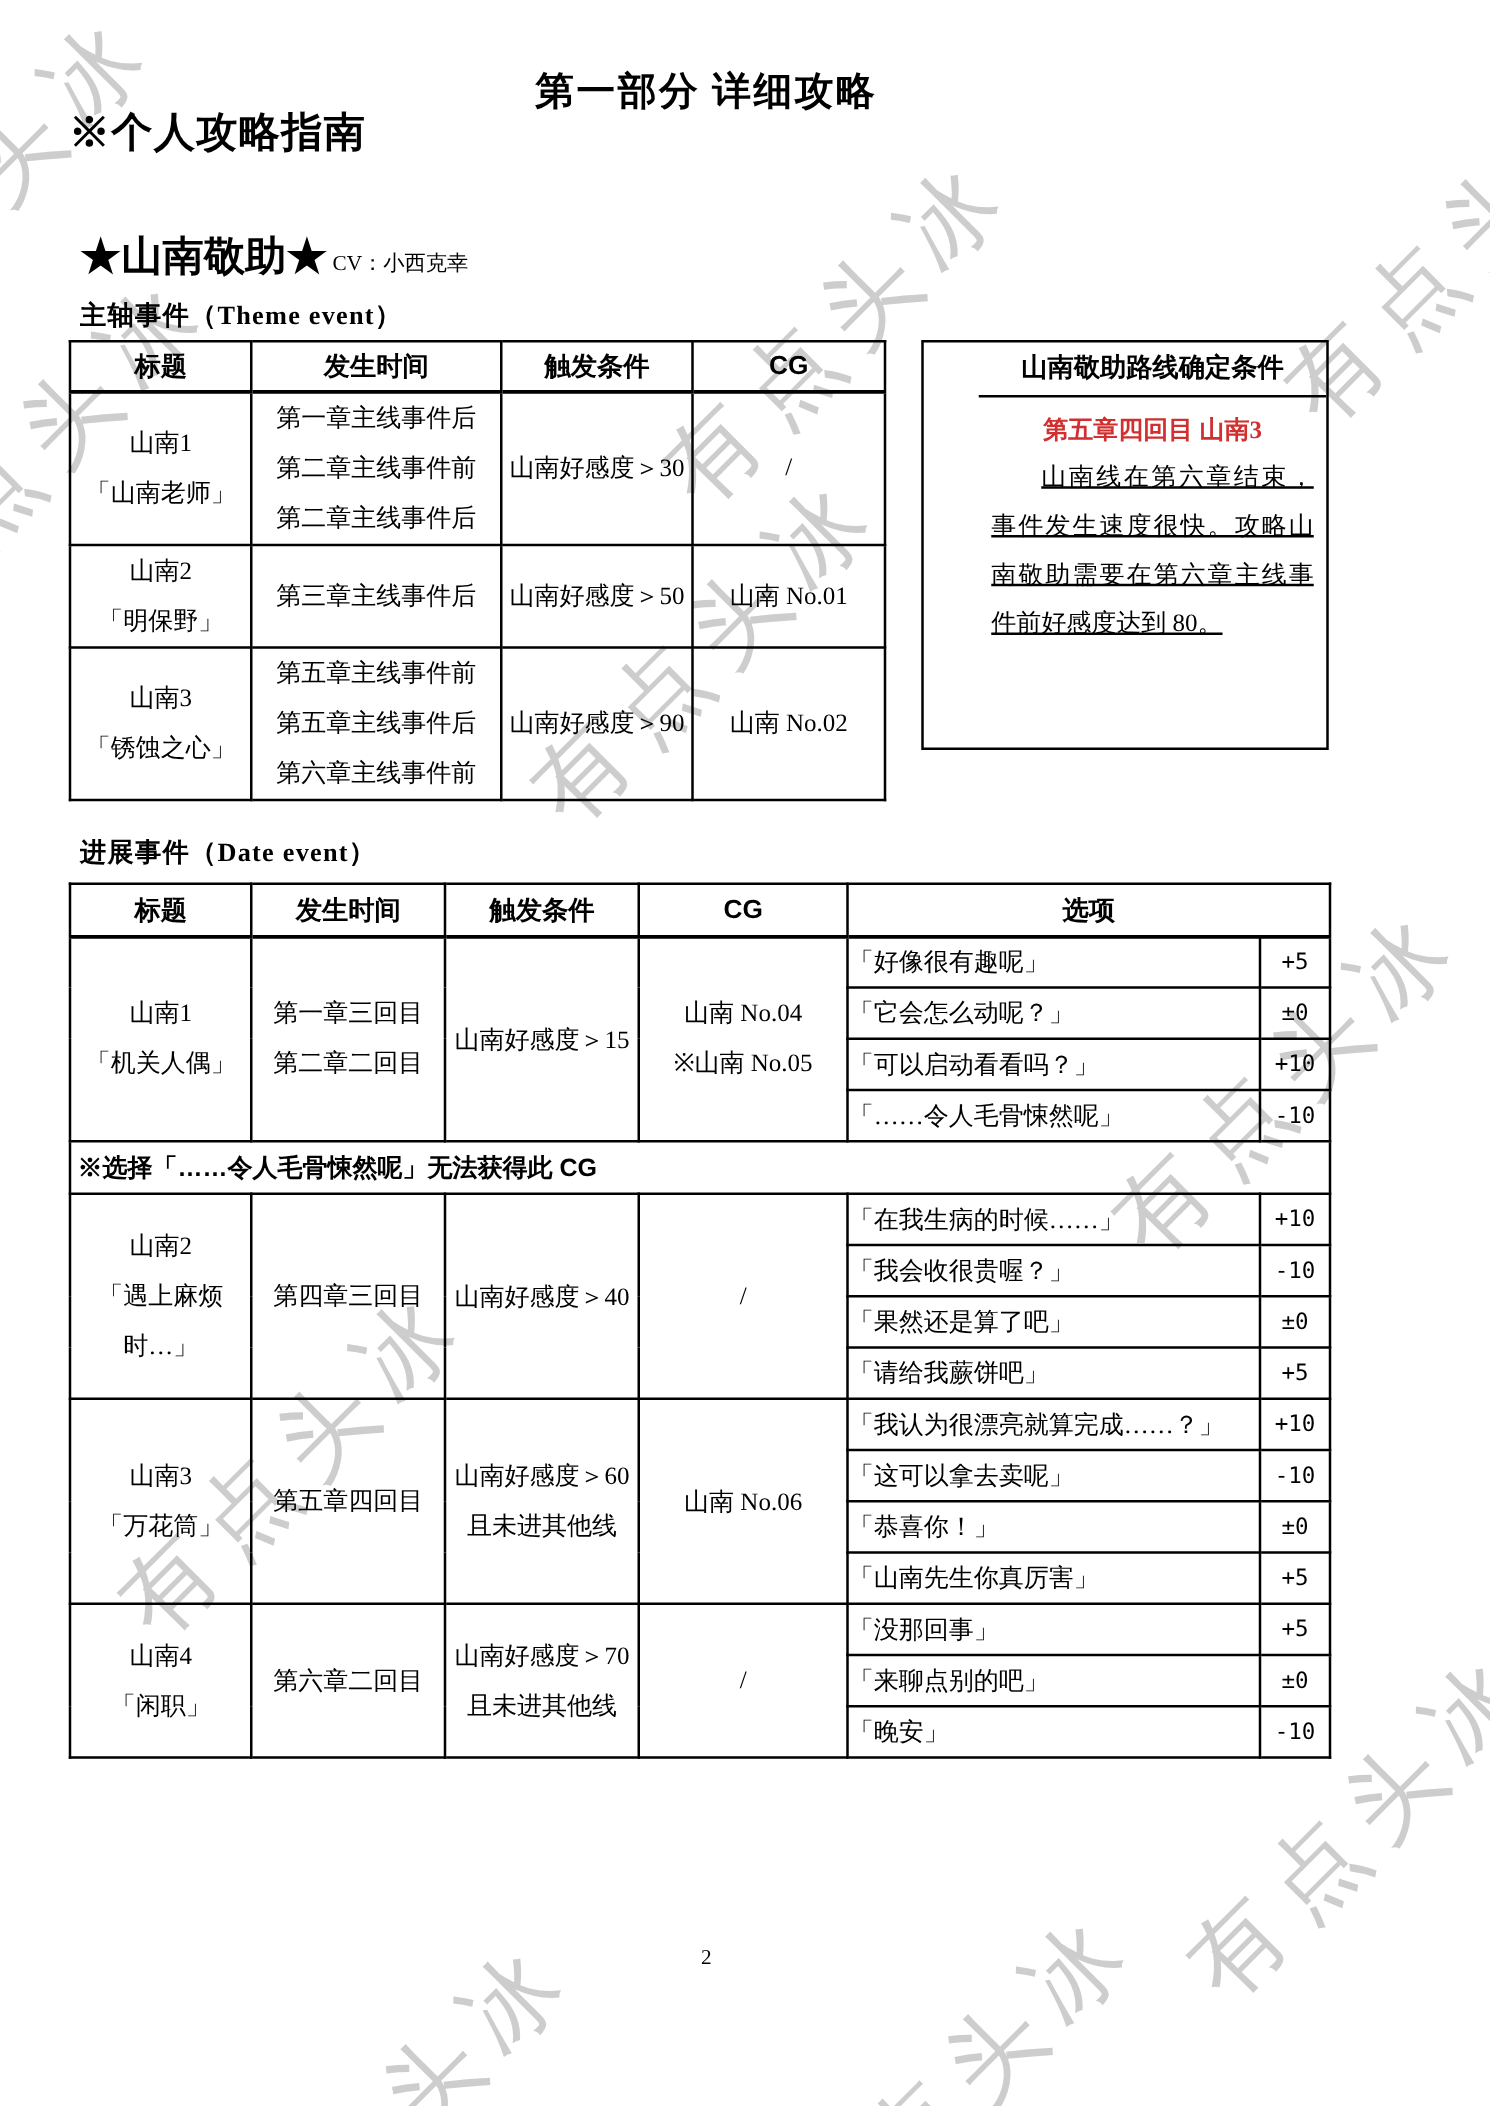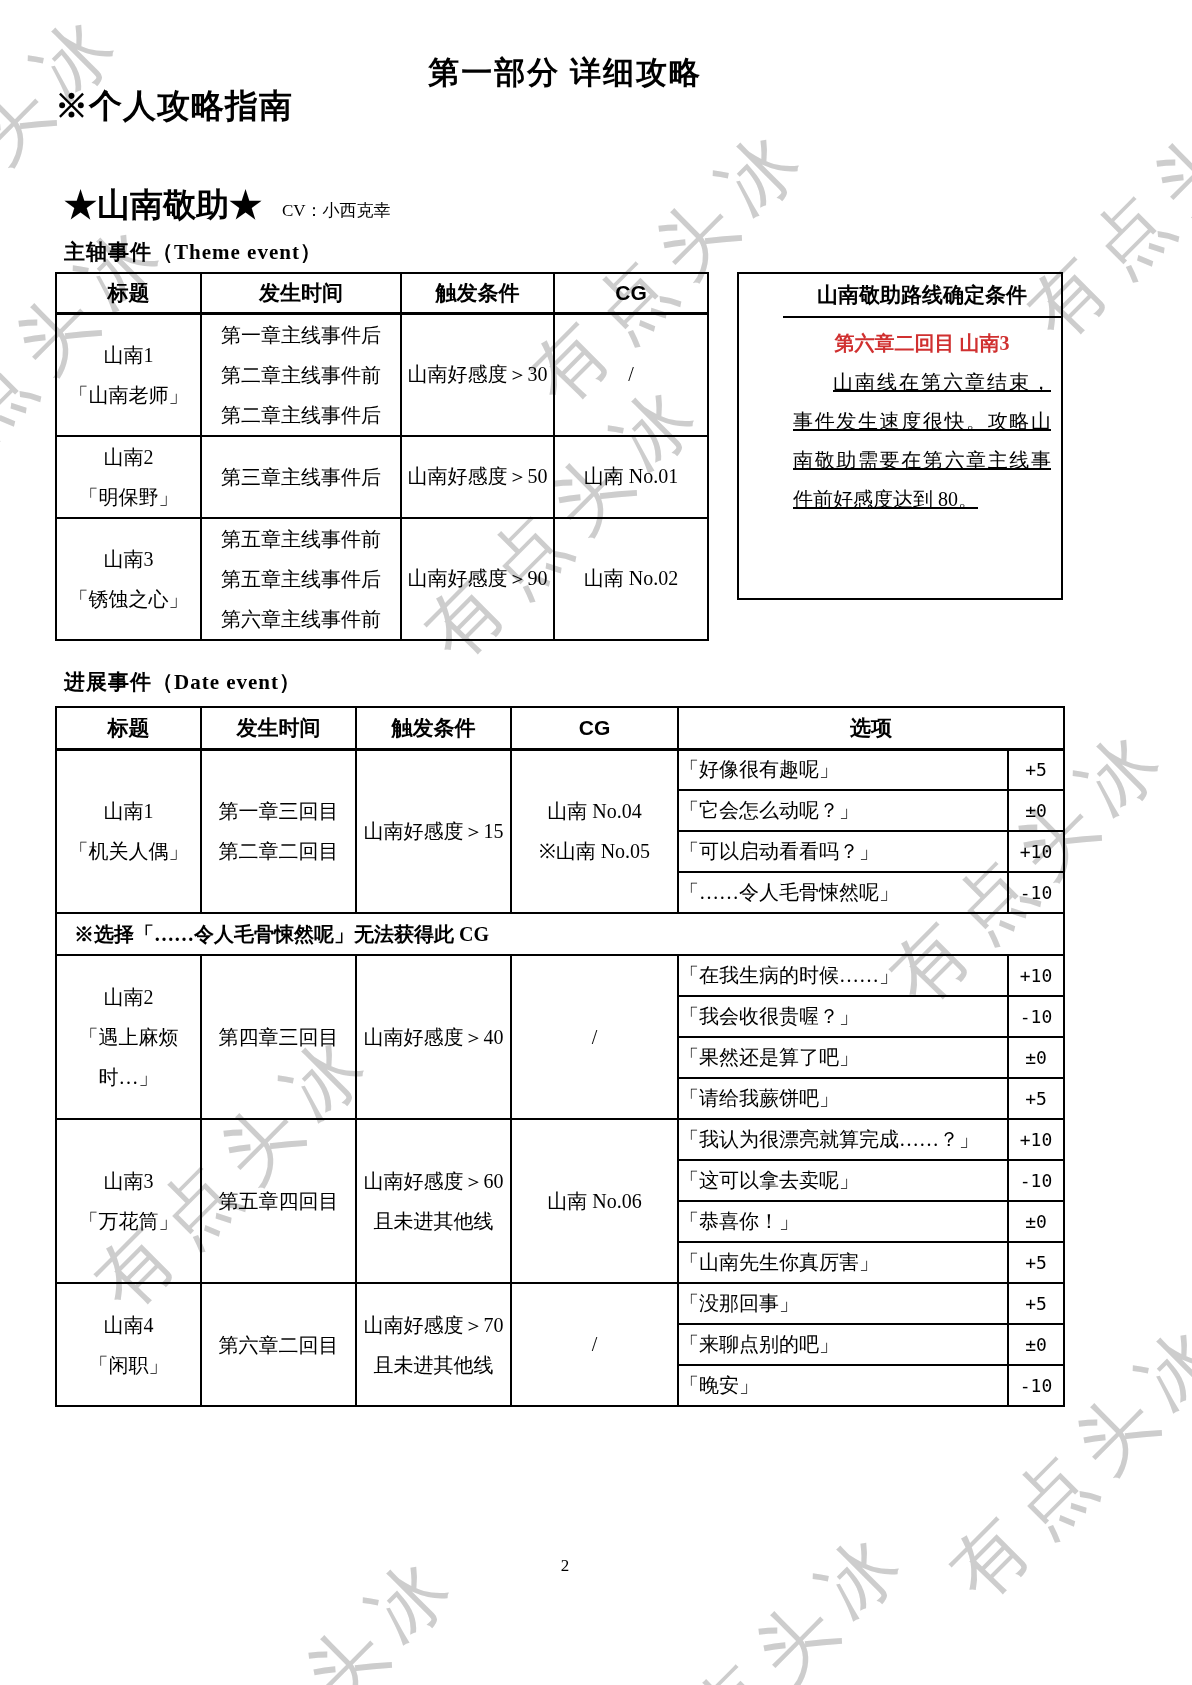--- a/index.html
+++ b/index.html
@@ -19,43 +19,43 @@
   .content{position:absolute;inset:0;z-index:1;}
   .doc-title{
     position:absolute;top:52px;left:0;width:1130px;text-align:center;
     font-size:31px;font-weight:bold;letter-spacing:2px;
   }
   .section-heading{
     position:absolute;top:84px;left:55px;font-size:33px;font-weight:bold;letter-spacing:1px;
   }
   .char-heading{position:absolute;top:183px;left:64px;}
   .char-name{font-size:33px;font-weight:bold;}
-  .char-cv{font-size:17px;margin-left:16px;}
+  .char-cv{font-size:17px;}
   .tbl-label{position:absolute;font-size:21px;font-weight:bold;letter-spacing:1px;}
   .theme-label{top:238px;left:64px;}
   .date-label{top:668px;left:64px;}
 
   table.tbl{border-collapse:collapse;table-layout:fixed;position:absolute;background:transparent;}
   table.tbl th,table.tbl td{border:2px solid #000;padding:0;vertical-align:middle;}
   table.tbl th{
     font-family:"Liberation Sans","DejaVu Sans",sans-serif;
     font-size:21px;font-weight:bold;border-bottom-width:3px;
   }
   .theme-tbl{left:55px;top:272px;}
   .date-tbl{left:55px;top:706px;}
   td.c-center{text-align:center;font-size:20px;}
   td.pre{white-space:pre-line;line-height:40px;}
   td.opt-text{
     text-align:left;font-size:20px;padding-left:13px;padding-right:4px;
     overflow:hidden;white-space:nowrap;
   }
   td.opt-val{text-align:center;font-size:18px;font-family:"DejaVu Sans Mono","Liberation Mono",monospace;}
   tr.note-row td{
-    text-align:left;font-size:20px;font-weight:bold;padding-left:17px;
-    font-family:Liberation Serif, serif;
+    text-align:left;font-size:20px;font-weight:bold;padding-left:5px;
+    font-family:Liberation Sans, sans-serif;
   }
   
   .route-box{
     position:absolute;left:737px;top:272px;width:326px;height:328px;
     border:2px solid #000;box-sizing:border-box;background:transparent;padding-left:44px;
   }
   .route-box-title{
     height:42px;line-height:42px;text-align:center;border-bottom:2px solid #000;
     font-size:21px;font-weight:bold;
     font-family:"Liberation Sans","DejaVu Sans",sans-serif;
@@ -138,21 +138,21 @@
 第五章主线事件后
 第六章主线事件前</td>
           <td class="c-center">山南好感度＞90</td>
           <td class="c-center">山南 No.02</td>
         </tr>
       </tbody>
     </table>
 
     <div class="route-box">
       <div class="route-box-title">山南敬助路线确定条件</div>
-      <div class="route-box-highlight" id="route-highlight" style="color: rgb(208, 48, 48);">第六章二回目 山南3</div>
+      <div class="route-box-highlight" id="route-highlight" style="color: rgb(208, 48, 48);">第五章四回目 山南3</div>
       <div class="route-box-body">山南线在第六章结束，事件发生速度很快。攻略山南敬助需要在第六章主线事件前好感度达到 80。</div>
     </div>
 
     <div class="tbl-label date-label">进展事件（Date event）</div>
 
     <table class="tbl date-tbl">
       <colgroup>
         <col style="width:145px">
           <col style="width:155px">
           <col style="width:155px">

